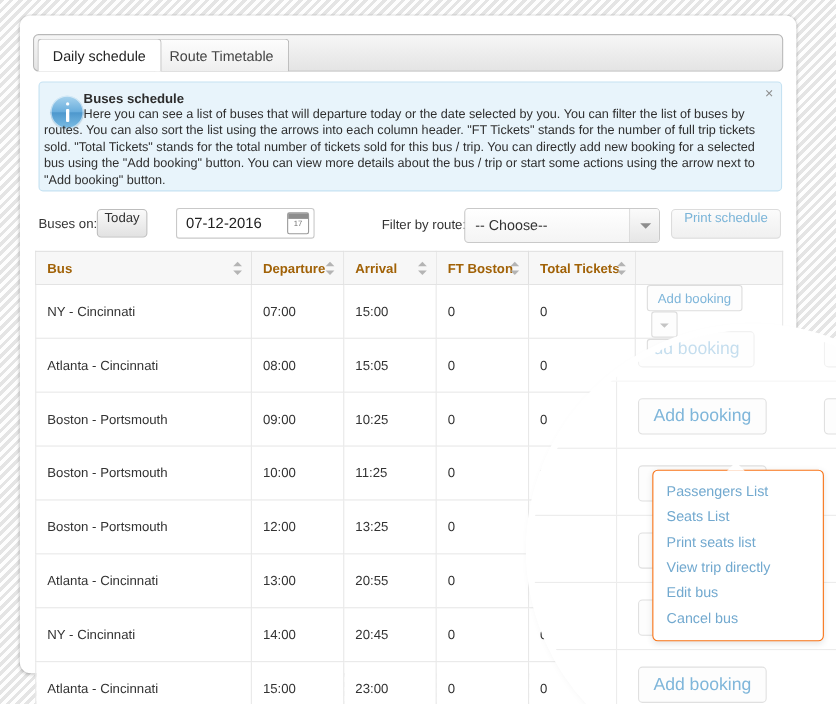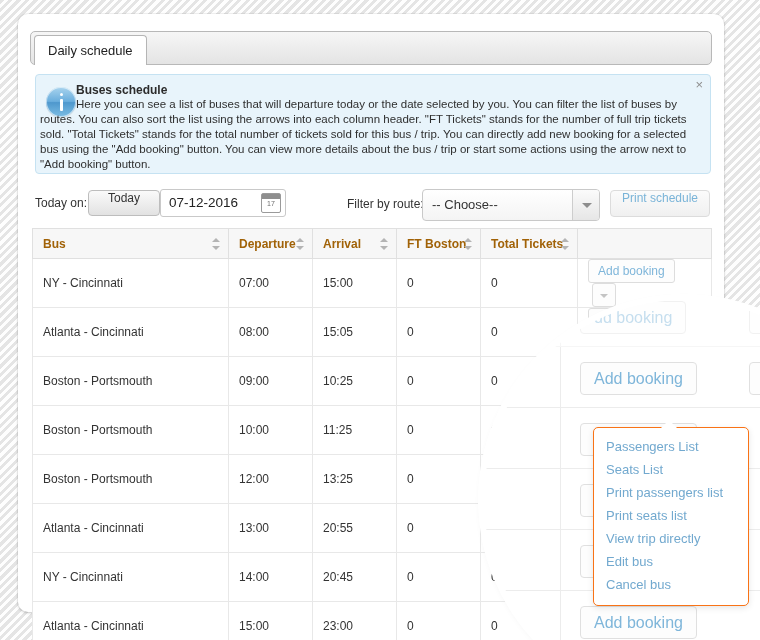--- a/index.html
+++ b/index.html
@@ -142,21 +142,21 @@
     color: #8e8e8e;
     cursor: pointer;
     line-height: 1;
   }
   .lbl-buses-on {
     position: absolute; left: 35px; top: 196px;
     font-size: 12px; color: #333;
   }
   .btn-today {
     position: absolute; left: 88px; top: 190px;
-    width: 72px; height: 26px;
+    width: 46px; height: 26px;
     font-size: 12px; color: #333;
     background: linear-gradient(to bottom, #fafafa 0%, #e2e2e2 100%);
     border: 1px solid #bdbdbd;
     border-radius: 4px;
     cursor: pointer;
     box-sizing: border-box;
   }
   .date-wrap {
     position: absolute; left: 160px; top: 189px;
     width: 126px; height: 28px;
@@ -425,32 +425,33 @@
     white-space: nowrap;
   }
 </style>
 </head>
 <body>
 
 <div class="card">
 
   <div class="tabbar">
     <div class="tab active">Daily schedule</div>
+    <div class="tab inactive">Route Timetable</div>
   </div>
 
 </div>
 
 <div class="infobox">
   <div class="info-icon"></div>
   <div class="info-close">×</div>
 </div>
 <div class="info-title">Buses schedule</div>
 <div class="info-body">Here you can see a list of buses that will departure today or the date selected by you. You can filter the list of buses by routes. You can also sort the list using the arrows into each column header. "FT Tickets" stands for the number of full trip tickets sold. "Total Tickets" stands for the total number of tickets sold for this bus / trip. You can directly add new booking for a selected bus using the "Add booking" button. You can view more details about the bus / trip or start some actions using the arrow next to "Add booking" button.</div>
 
-<div class="lbl-buses-on">Today on:</div>
+<div class="lbl-buses-on">Buses on:</div>
 <div class="btn-today" style="text-align:center;">Today</div>
 <div class="date-wrap">
   <span class="date-value">07-12-2016</span>
   <span class="cal-icon">
     <span class="cal-num">17</span>
   </span>
 </div>
 <div class="lbl-filter">Filter by route:</div>
 <div class="select-wrap">
   <span class="select-value">-- Choose--</span>
@@ -597,18 +598,17 @@
         <span class="mag-btn">Add booking</span>
       </div>
 
     </div>
   </div>
 </div>
 
 <div class="dropdown">
   <span class="dd-item">Passengers List</span>
   <span class="dd-item">Seats List</span>
-  <span class="dd-item">Print passengers list</span>
   <span class="dd-item">Print seats list</span>
   <span class="dd-item">View trip directly</span>
   <span class="dd-item">Edit bus</span>
   <span class="dd-item">Cancel bus</span>
 </div>
 
 </body></html>

